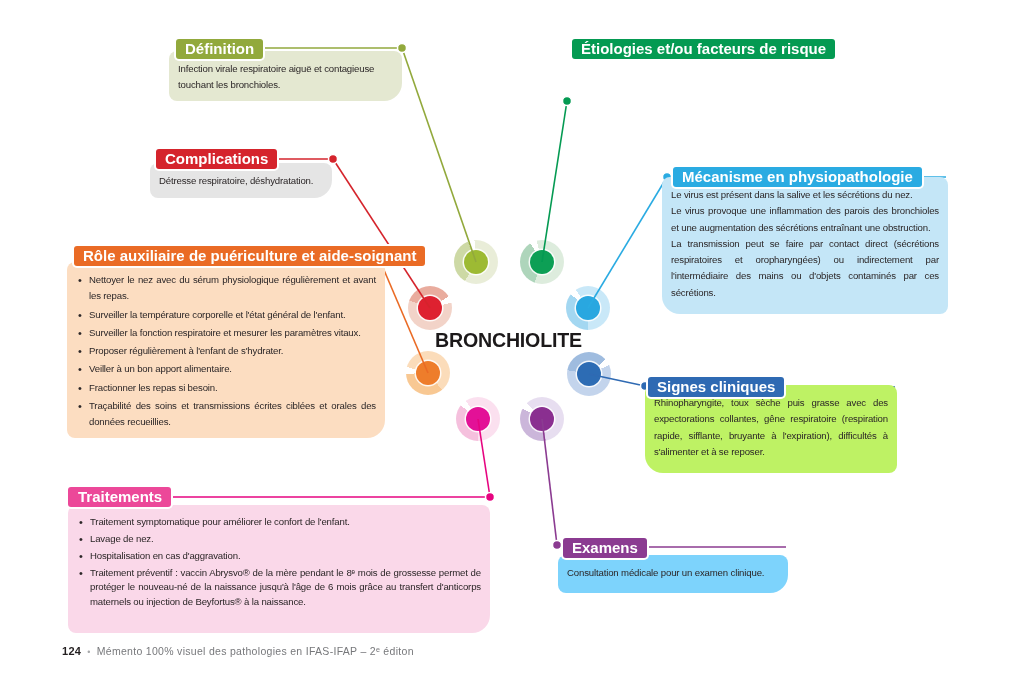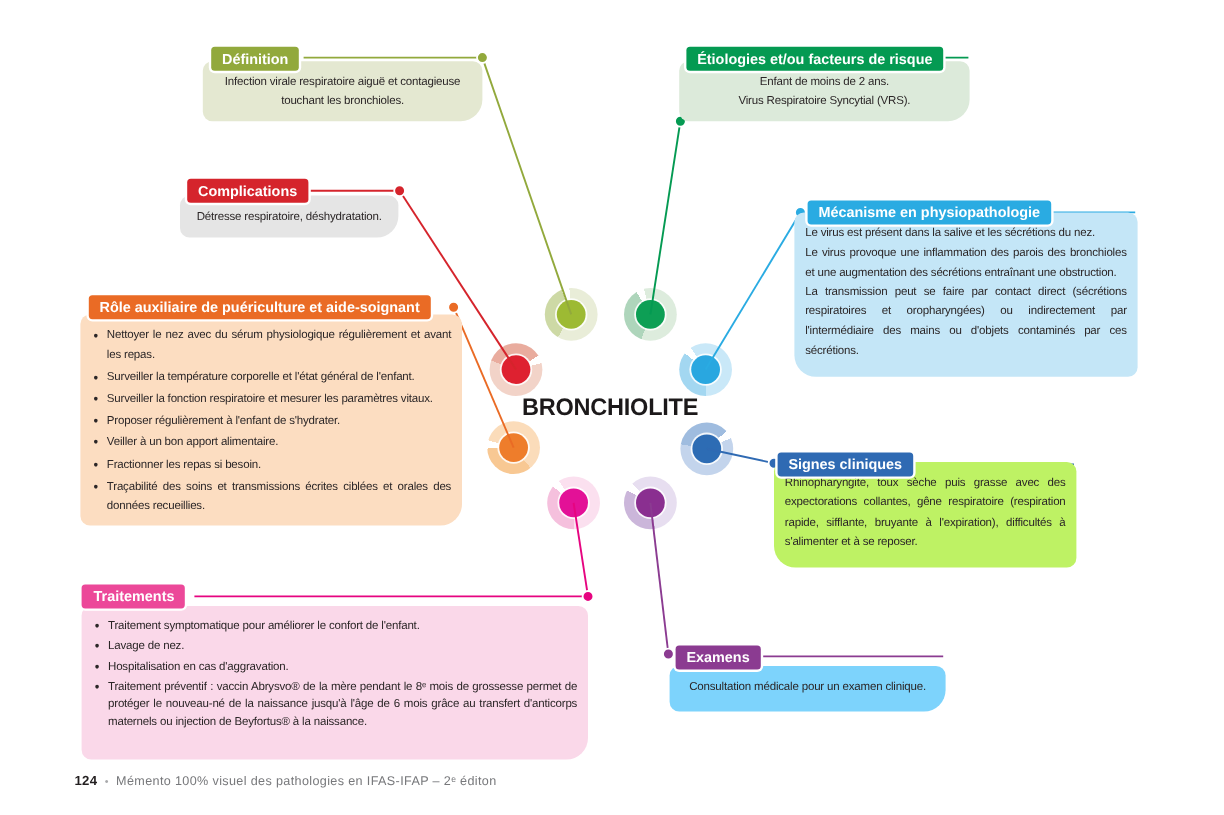--- a/index.html
+++ b/index.html
@@ -1,27 +1,27 @@
 <!DOCTYPE html>
 <html><head>
 <meta charset="utf-8">
 <style>
   html,body{margin:0;padding:0;background:#fff;}
   .page{position:relative;width:1020px;height:679px;background:#fff;overflow:hidden;
         font-family:"Liberation Sans",sans-serif;color:#262223;}
   
   .hdr{position:absolute;height:20px;line-height:20px;padding:0 9px;border-radius:3px;
-       color:#fff;font-size:12px;font-weight:bold;white-space:nowrap;z-index:3;
+       color:#fff;font-size:15px;font-weight:bold;white-space:nowrap;z-index:3;
        box-shadow:0 0 0 2px #fff;}
   
   .bod{position:absolute;z-index:2;border-radius:8px 8px 18px 8px;padding:10px 9px 6px 9px;
        font-size:9.6px;letter-spacing:-0.15px;line-height:1.7;color:#2b2627;overflow:hidden;
        box-sizing:border-box;}
   .bod .para{text-align:justify;}
-  .bod.plain .para{text-align:center;}
+  .bod.plain .para{text-align:left;}
   .bod ul{margin:0;padding:0 0 0 13px;list-style:none;}
   .bod li{position:relative;text-align:justify;margin-bottom:2px;}
   .bod li::before{content:"•";position:absolute;left:-11px;top:-1px;font-size:11px;}
   
   .round-bl{border-radius:8px 8px 8px 18px;}
   
   .node{position:absolute;width:44px;height:44px;border-radius:50%;z-index:1;
         background:conic-gradient(from var(--rot,0deg),var(--d) 0deg 128deg,#fff 128deg 146deg,var(--l) 146deg 360deg);}
   .node::after{content:"";position:absolute;inset:10px;border-radius:50%;background:var(--c);
         box-shadow:0 0 0 1.5px rgba(255,255,255,.85);}
@@ -96,24 +96,20 @@
     <circle cx="490" cy="497" r="4.5" fill="#e60480"></circle>
     <circle cx="557" cy="545" r="4.5" fill="#8b3b91"></circle>
   </svg>
 
   <div class="hdr" id="hdr-definition" style="background: rgb(146, 169, 60);">Définition</div>
   <div class="bod plain" id="bod-definition" style="background: rgb(228, 232, 209);">
       <div class="para">Infection virale respiratoire aiguë et contagieuse touchant les bronchioles.</div>
     </div>
 
   <div class="hdr" id="hdr-etiologies" style="background: rgb(4, 154, 82);">Étiologies et/ou facteurs de risque</div>
-  <div class="bod plain" id="bod-etiologies" style="background: rgb(220, 234, 218);">
-      <div class="para">Enfant de moins de 2 ans.</div>
-      <div class="para">Virus Respiratoire Syncytial (VRS).</div>
-    </div>
 
   <div class="hdr" id="hdr-complications" style="background: rgb(213, 36, 44);">Complications</div>
   <div class="bod plain" id="bod-complications" style="background: #e5e5e5;">
       <div class="para">Détresse respiratoire, déshydratation.</div>
     </div>
 
   <div class="hdr" id="hdr-mecanisme" style="background: rgb(42, 171, 226);">Mécanisme en physiopathologie</div>
   <div class="bod round-bl" id="bod-mecanisme" style="background: rgb(196, 230, 247);">
       <div class="para">Le virus est présent dans la salive et les sécrétions du nez.</div>
       <div class="para">Le virus provoque une inflammation des parois des bronchioles et une augmentation des sécrétions entraînant une obstruction.</div>

